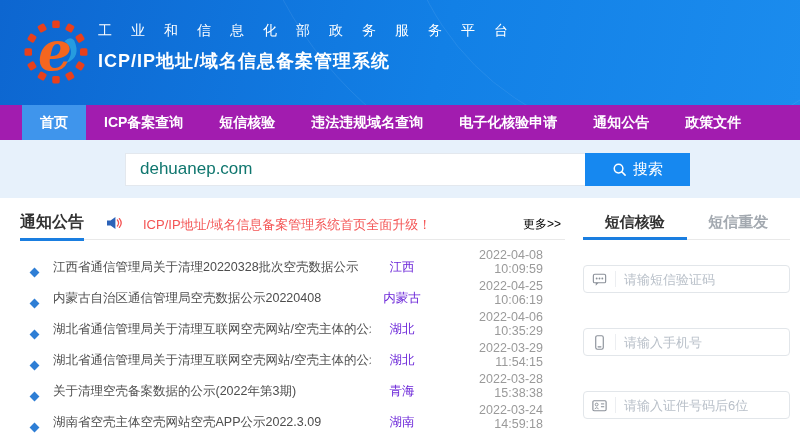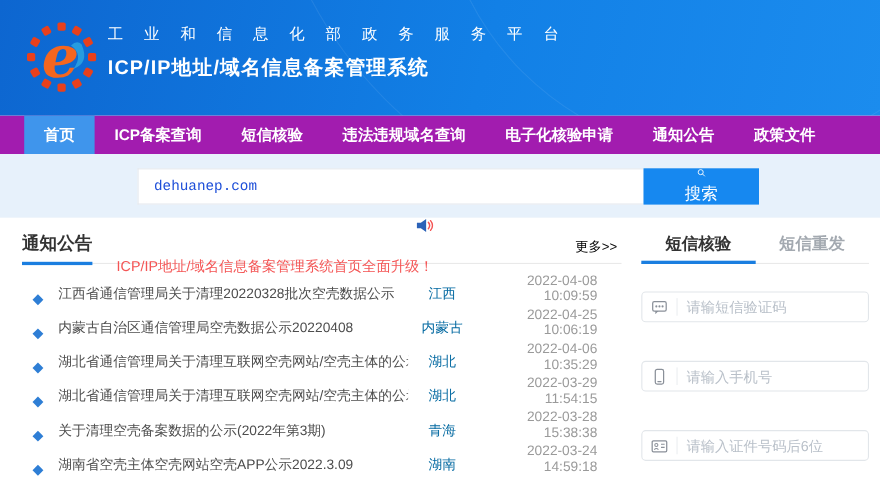--- a/index.html
+++ b/index.html
@@ -21,47 +21,47 @@
   
   .nav { display:flex; height:35px; background:#a21caf; padding-left:22px; }
   .nav-item { line-height:35px; padding:0 18px; color:#fff; font-size:14px; font-weight:bold;
     white-space:nowrap; cursor:pointer; }
   .nav-item.active { background:#3f95ec; }
 
   
   .search-strip { height:58px; background:#e7f1fb; display:flex; align-items:center; }
   .search-wrap { display:flex; margin-left:125px; }
   .search-input { width:460px; height:33px; border:1px solid #e3e8ee; border-right:none;
-    background:#fff; padding:0 14px; font-size:13px; color:#1d4ed8; outline:none;
-    font-family:Liberation Mono, monospace; }
+    background:#fff; padding:0 14px; font-size:17px; color:#0f766e; outline:none;
+    font-family:Liberation Sans, sans-serif; }
   .search-btn { width:105px; height:33px; border:none; background:#1688f0; color:#fff;
     font-size:15px; display:flex; align-items:center; justify-content:center; gap:6px;
-    cursor:pointer; font-family:inherit;flex-direction:column; }
+    cursor:pointer; font-family:inherit; }
 
   
   .main { display:flex; padding:12px 10px 0 20px; background:#fff; }
   .left-col { width:545px; }
   .right-col { width:207px; margin-left:18px; }
 
   .notice-head { position:relative; display:flex; align-items:center; height:30px;
     border-bottom:1px solid #e9e9e9; }
   .notice-title { position:relative; font-size:16px; font-weight:bold; color:#333;
     height:30px; line-height:24px; }
   .notice-title::after { content:""; position:absolute; left:0; bottom:-1px; width:100%;
     height:3px; background:#1a7ee0; }
-  .announce { display:flex; align-items:flex-end; margin-left:22px; gap:21px;flex-direction:column; }
+  .announce { display:flex; align-items:flex-start; margin-left:22px; gap:21px; }
   .announce-text { color:#f45454; font-size:13px; white-space:nowrap; }
   .more-link { margin-left:auto; color:#000000; font-size:12px; cursor:pointer; padding-right:4px; }
 
   .notice-list { padding-top:5px; }
   .notice-row { display:flex; align-items:flex-end; height:31px; cursor:pointer; }
   .bullet { width:7px; height:7px; background:#2e7ed5; transform:rotate(45deg);
     margin:0 15px 0 11px; flex:0 0 auto; }
   .row-title { flex:1; font-size:12.5px; color:#4d4d4d; white-space:nowrap; overflow:hidden; }
-  .row-prov { width:62px; text-align:center; font-size:12.5px; color:#0369a1; flex:0 0 auto; }
+  .row-prov { width:62px; text-align:center; font-size:12.5px; color:#6d28d9; flex:0 0 auto; }
   .row-time { width:132px; text-align:right; font-size:12.5px; color:#9a9a9a;
     padding-right:22px; flex:0 0 auto; }
 
   
   .tabs { display:flex; height:30px; border-bottom:1px solid #e9e9e9; }
   .tab { position:relative; flex:1; text-align:center; font-size:15px; font-weight:bold;
     color:#a3a9b0; line-height:24px; cursor:pointer; }
   .tab.active { color:#333; }
   .tab.active::after { content:""; position:absolute; left:0; bottom:-1px; width:100%;
     height:3px; background:#1a7ee0; }

